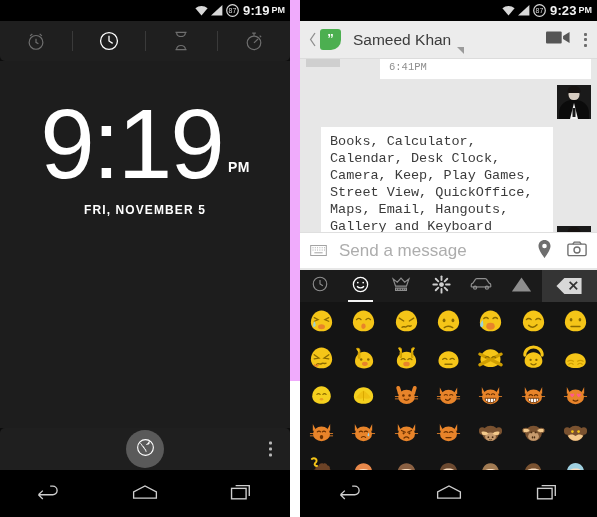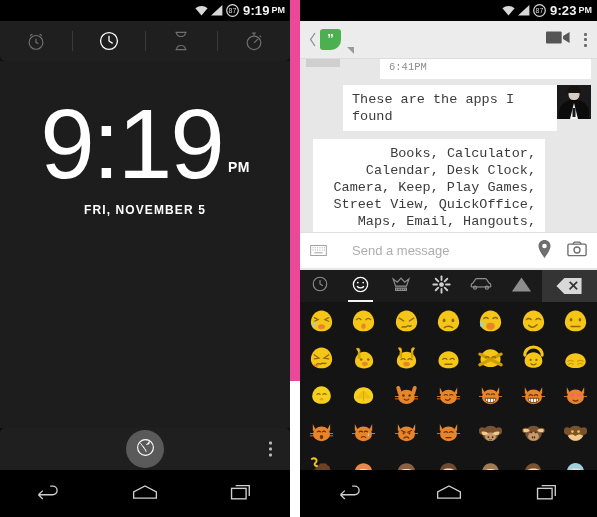--- a/index.html
+++ b/index.html
@@ -1,17 +1,17 @@
 <!DOCTYPE html>
 <html><head>
 <meta charset="utf-8">
 <style>
   html,body{margin:0;padding:0;background:#ffffff;}
   body{width:597px;height:517px;font-family:"Liberation Sans",sans-serif;overflow:hidden;}
-  .stage{position:relative;width:597px;height:381px;background:#ec4899;}
+  .stage{position:relative;width:597px;height:381px;background:#f0abfc;}
 
   
   .phone{position:absolute;top:0;overflow:hidden;background:#000;}
   .phone-left{left:0;width:290px;height:517px;}
   .phone-right{left:300px;width:297px;height:517px;}
 
   
   .statusbar{position:relative;height:21px;background:#000;display:flex;align-items:center;justify-content:flex-end;padding-right:5px;box-sizing:border-box;}
   .sb-icons{display:flex;align-items:center;gap:3px;}
   .sb-time{color:#f2f2f2;font-size:13px;font-weight:bold;letter-spacing:.1px;margin-left:4px;line-height:1;}
@@ -69,21 +69,21 @@
   .avatar-cut{width:34px;height:8px;flex:0 0 34px;background:#cfcfcf;}
   .av-head{position:absolute;left:50%;top:3px;transform:translateX(-50%);width:11px;height:12px;border-radius:50% 50% 45% 45%;background:#d6cbc0;}
   .av-hair{position:absolute;left:50%;top:1px;transform:translateX(-50%);width:13px;height:7px;border-radius:7px 7px 2px 2px;background:#161210;}
   .av-body{position:absolute;left:50%;bottom:0;transform:translateX(-50%);width:30px;height:19px;background:#0b0b0b;border-radius:13px 13px 0 0;}
   .av-shirt{position:absolute;left:50%;bottom:0;transform:translateX(-50%);width:8px;height:16px;background:#f4f4f4;clip-path:polygon(50% 0,100% 100%,0 100%);}
   .av-tie{position:absolute;left:50%;bottom:2px;transform:translateX(-50%);width:3px;height:9px;background:#1a1a1a;}
   .bubble-out{max-width:214px;}
   .bubble-long{width:232px;}
 
   .hang-compose{height:36px;background:#fff;border-top:1px solid #dfdfdf;display:flex;align-items:center;padding:0 10px;box-sizing:border-box;}
-  .compose-ph{margin-left:25px;color:#adadad;font-size:13px;flex:1;}
+  .compose-ph{margin-left:12px;color:#adadad;font-size:17px;flex:1;}
   .compose-icons{display:flex;align-items:center;gap:16px;}
 
   
   .kb{position:absolute;left:0;right:0;bottom:47px;top:249px;background:#111;}
   .kb-tabs{height:32px;background:#1b1b1b;display:flex;align-items:stretch;}
   .kb-tab{flex:1;display:flex;align-items:center;justify-content:center;position:relative;}
   .kb-tab.active:after{content:"";position:absolute;left:18%;right:18%;bottom:0;height:2px;background:#f4f4f4;}
   .kb-del{width:55px;background:#343434;display:flex;align-items:center;justify-content:center;}
   .kb-grid{position:absolute;left:0;right:0;top:32px;bottom:0;display:grid;grid-template-columns:repeat(7,1fr);grid-auto-rows:37px;align-content:start;background:#141414;}
   .kb-cell{display:flex;align-items:center;justify-content:center;}
@@ -246,20 +246,21 @@
 
       <div class="hang-bar">
         <div class="hang-back">
           <svg width="8" height="15" viewBox="0 0 8 15" fill="none" stroke="#8e8e8e" stroke-width="1.3">
               <path d="M6 1 1.6 7.5 6 14"></path>
             </svg>
         </div>
         <div class="hang-logo">
           <span>”</span>
         </div>
+        <div class="hang-title">Sameed Khan</div>
         <div class="hang-caret"></div>
         <div class="hang-actions">
           <span>
             <svg width="24" height="15" viewBox="0 0 26 16" fill="#555">
               <rect x="0" y="1.5" width="17" height="13" rx="1.2"></rect>
               <path d="M18.5 6.5 25.5 2v12l-7-4.5Z"></path>
             </svg>
           </span>
           <span class="hang-overflow">
             <i></i>
@@ -272,34 +273,31 @@
       <div class="hang-convo">
 
         <div class="msg-row" style="margin-bottom:6px;">
           <div class="avatar-cut"></div>
           <div class="bubble bubble-cut">
             <span class="ts">6:41PM</span>
           </div>
         </div>
 
         <div class="msg-row out">
-          <div class="bubble bubble-out">
-            <span>These are the apps I found</span>
-          </div>
           <div class="avatar">
             <div class="av-body"></div>
             <div class="av-shirt"></div>
             <div class="av-tie"></div>
             <div class="av-head"></div>
             <div class="av-hair"></div>
           </div>
         </div>
 
         <div class="msg-row out" style="align-items:flex-end;">
-          <div class="bubble bubble-long" style="margin-right:12px;text-align:right;">
+          <div class="bubble bubble-long" style="margin-right:4px;">
             <span>Books, Calculator, Calendar, Desk Clock, Camera, Keep, Play Games, Street View, QuickOffice, Maps, Email, Hangouts, Gallery and Keyboard</span>
             <span class="ts">6:41PM</span>
           </div>
           <div class="avatar" style="margin-top:28px;">
             <div class="av-body"></div>
             <div class="av-shirt"></div>
 
             <div class="av-head"></div>
             <div class="av-hair"></div>
           </div>

